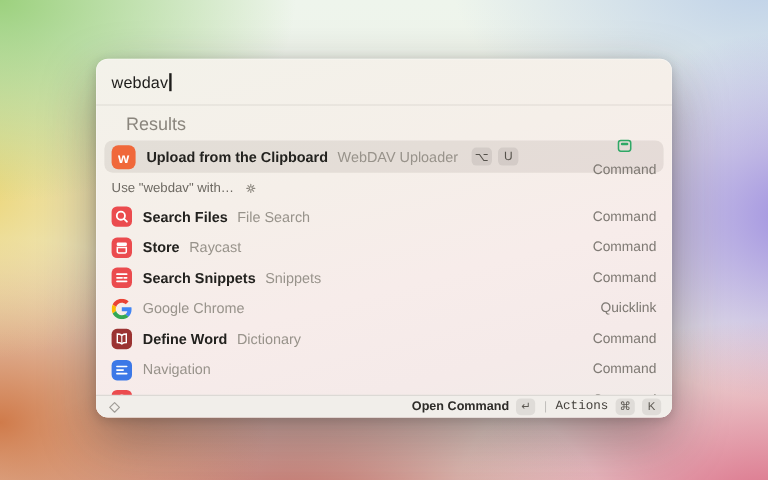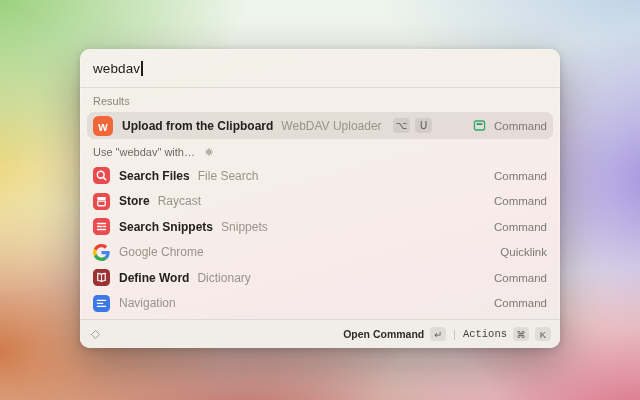--- a/index.html
+++ b/index.html
@@ -19,39 +19,39 @@
   .window {
     position:absolute; left:80px; top:49px; width:480px; height:299px;
     border-radius:10px; overflow:hidden;
     background:linear-gradient(165deg,#f3f2ea 0%,#f5efe9 35%,#f7ecea 60%,#f5eae9 80%,#f1ebe8 100%);
     box-shadow:0 18px 45px rgba(40,22,22,0.40), 0 2px 10px rgba(0,0,0,0.18), inset 0 0 0 0.5px rgba(255,255,255,0.45);
   }
   .search-row { height:39px; display:flex; align-items:center; padding:0 13px; border-bottom:1px solid rgba(0,0,0,0.09); }
   .search-text { font-size:13.5px; color:#1e1d1b; letter-spacing:0.1px; }
   .cursor { width:1.5px; height:15px; background:#1e1d1b; margin-left:1px; }
   .list { padding:4px 7px 0; }
-  .section-label { font-size:11px; color:#8a857d; padding:3px 6px 5px; }
+  .section-label { font-size:15px; color:#8a857d; padding:3px 6px 5px;margin-left:12px; }
   .row { display:flex; align-items:center; height:25.5px; padding:0 6px; border-radius:7px; }
   .row.selected { height:27px; background:rgba(74,66,54,0.10); }
   .tile { width:17px; height:17px; border-radius:4.5px; margin-right:9px; flex:0 0 auto;
           display:flex; align-items:center; justify-content:center; }
   .row.selected .tile { width:20px; height:20px; border-radius:5.5px; }
   .tile svg { width:100%; height:100%; display:block; }
   .title { font-size:12px; font-weight:700; color:#23221f; margin-right:8px; white-space:nowrap; }
   .subtitle { font-size:12px; color:#98938b; white-space:nowrap; }
-  .type { margin-left:auto; font-size:11.5px; color:#7e7973; display:flex; align-items:center; gap:7px; }
+  .type { margin-left:auto; font-size:11.5px; color:#7e7973; display:flex; align-items:center; gap:7px;flex-direction:column; }
   .type .cmd-glyph { width:15px; height:15px; }
   .keycap { display:inline-flex; align-items:center; justify-content:center;
             min-width:17px; height:15px; padding:0 3px; margin-left:5px; border-radius:4px;
             background:rgba(0,0,0,0.075); color:#56524c; font-size:10px; }
   .shortcuts { display:flex; align-items:center; margin-left:6px; }
   .use-with { display:flex; align-items:center; padding:7px 6px 5px; }
   .use-with-label { font-size:11px; color:#6d6962; }
   .gear { width:12px; height:12px; margin-left:8px; display:inline-flex; }
-  .footer { position:absolute; left:0; right:0; bottom:0; height:29px;
+  .footer { position:absolute; left:0; right:0; bottom:0; height:19px;
             background:#f1eeea; border-top:1px solid rgba(0,0,0,0.085);
             display:flex; align-items:center; padding:0 9px; }
   .footer-logo { width:13px; height:13px; display:inline-flex; opacity:0.75; }
   .footer-right { margin-left:auto; display:flex; align-items:center; gap:6px; }
   .footer-primary { font-size:10.5px; font-weight:700; color:#2e2c29; }
   .fkey { display:inline-flex; align-items:center; justify-content:center;
           min-width:16px; height:14px; padding:0 2px; border-radius:4px;
           background:rgba(0,0,0,0.075); color:#5d5953; font-size:9.5px; }
   .fdivider { color:rgba(0,0,0,0.22); font-size:10px; padding:0 1px; }
   .factions { font-size:10.5px; color:#45423d;font-family:Liberation Mono, monospace; }

